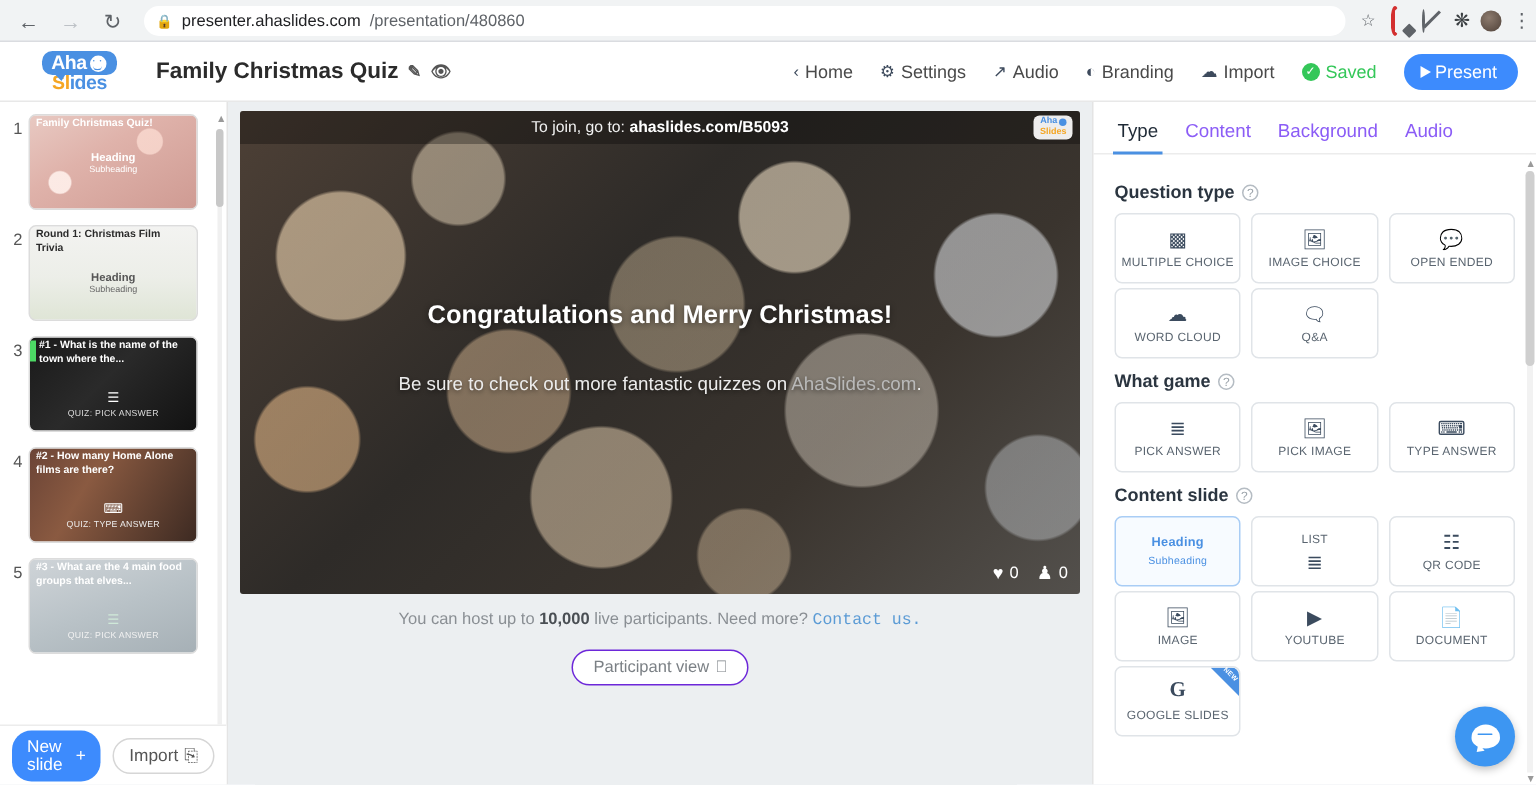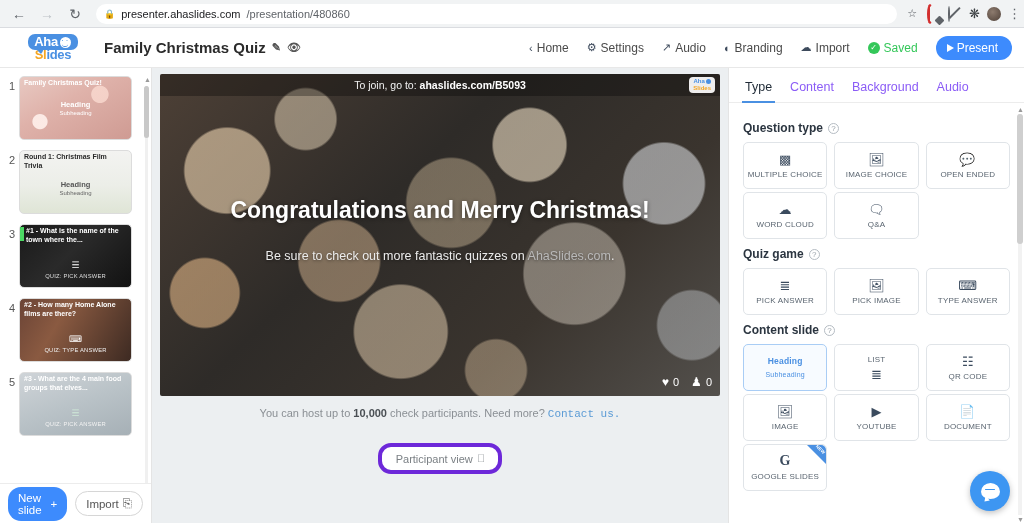--- a/index.html
+++ b/index.html
@@ -215,41 +215,41 @@
   }
   .slide-badge .a{font-size:6px;font-weight:bold;color:#4a90e2;display:flex;gap:1px;align-items:center;}
   .slide-badge .s{font-size:6px;font-weight:bold;color:#f5a623;}
   .mini-smiley{
     width:5px;height:5px;border-radius:50%;background:#4a90e2;display:inline-block;
   }
   .slide-body{
     position:absolute;left:0;right:0;top:48%;transform:translateY(-50%);text-align:center;padding:0 28px;
   }
   .slide-h1{
-    color:#fff;font-size:23px;font-weight:bold;line-height:30px;
+    color:#fff;font-size:17px;font-weight:bold;line-height:30px;
     text-shadow:0 1px 4px rgba(0,0,0,.45);
   }
   .slide-sub{
     color:#ececec;font-size:12.5px;margin-top:24px;
     text-shadow:0 1px 3px rgba(0,0,0,.45);
   }
   .slide-sub .muted{color:#b9b9b9;}
   .slide-stats{
     position:absolute;right:8px;bottom:7px;display:flex;align-items:center;gap:12px;
     color:#fff;font-size:11px;
   }
   .stat{display:flex;align-items:center;gap:4px;}
   .stat .gl{font-size:12px;}
   .host-note{
     margin-top:11px;font-size:11px;color:#8a8f94;
   }
   .host-note b{color:#4a4f54;}
   .host-note a{color:#5b9bd5;text-decoration:none;font-family:Liberation Mono, monospace;}
   .participant-btn{
-    margin-top:23px;background:#fff;border:4px solid #6d28d9;border-radius:13px;
+    margin-top:13px;background:#fff;border:1px solid #6d28d9;border-radius:13px;
     padding:5px 14px;font-size:11px;color:#7b8085;display:flex;align-items:center;gap:5px;
   }
 
   
   .rpanel{
     width:296px;background:#fff;border-left:1px solid #e4e4e4;display:flex;flex-direction:column;
     position:relative;
   }
   .rtabs{
     display:flex;gap:18px;padding:12px 0 0 16px;border-bottom:1px solid #ececec;
@@ -486,21 +486,21 @@
           <span>0</span>
         </div>
         <div class="stat">
           <span class="gl">♟</span>
           <span>0</span>
         </div>
       </div>
     </div>
 
     <div class="host-note">
-      <span>You can host up to </span><b>10,000</b><span> check participants. Need more? </span><a href="#">Contact us.</a>
+      <span>You can host up to </span><b>10,000</b><span> live participants. Need more? </span><a href="#">Contact us.</a>
     </div>
 
     <div class="participant-btn">
       <span>Participant view</span>
       <span>⎕</span>
     </div>
   </div>
 
   <div class="rpanel">
     <div class="rtabs">
@@ -536,21 +536,21 @@
           <span>WORD CLOUD</span>
         </div>
         <div class="card">
           <span class="ico">🗨</span>
           <span>Q&amp;A</span>
         </div>
         <div></div>
       </div>
 
       <div class="sect-title">
-        <span>Quiz game</span>
+        <span>What game</span>
         <span class="qmark">?</span>
       </div>
       <div class="grid3">
         <div class="card">
           <span class="ico">≣</span>
           <span>PICK ANSWER</span>
         </div>
         <div class="card">
           <span class="ico">🖼</span>
           <span>PICK IMAGE</span>

